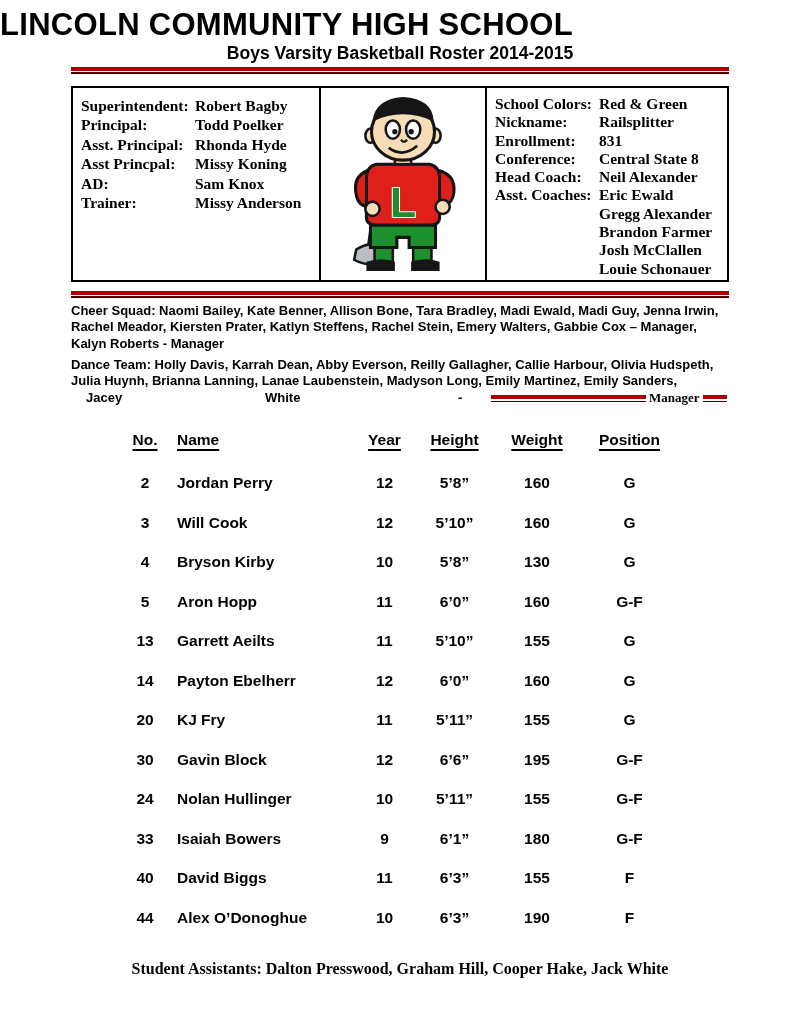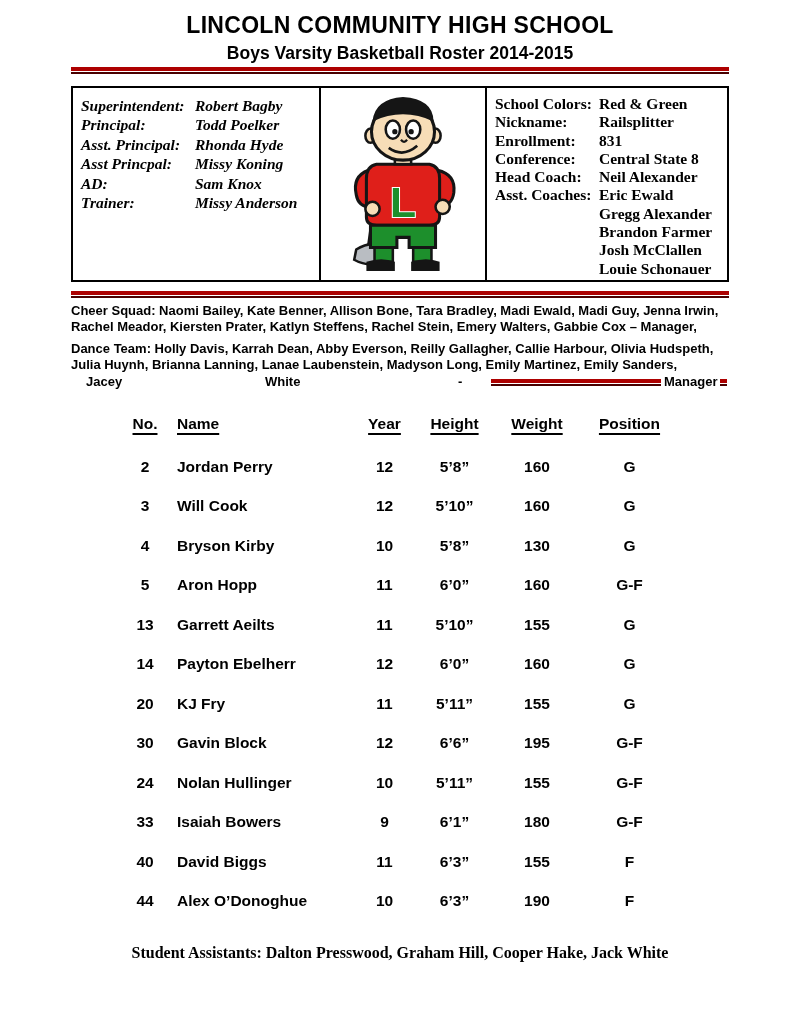--- a/index.html
+++ b/index.html
@@ -10,38 +10,38 @@
     --mascot-skin:#f7ddb7;
   }
   *{margin:0;padding:0;box-sizing:border-box;}
   html,body{background:#ffffff;}
   body{
     width:800px;height:1024px;overflow:hidden;color:#000;
     font-family:"Liberation Sans", sans-serif;
   }
   .page{width:800px;height:1024px;padding-top:8px;position:relative;}
   .title{
-    text-align:center;font-weight:bold;font-size:23px;line-height:34px;
+    text-align:left;font-weight:bold;font-size:31px;line-height:34px;
     letter-spacing:0.3px;
   }
   .subtitle{text-align:center;font-weight:bold;font-size:17.5px;line-height:22px;}
   .content{width:658px;margin:0 auto;}
   .double-rule{position:relative;height:7px;}
   .double-rule::before{
     content:"";position:absolute;left:0;right:0;top:0;height:3.6px;
     background:var(--rule-red);
   }
   .double-rule::after{
     content:"";position:absolute;left:0;right:0;top:5.2px;height:1.6px;
     background:var(--rule-dark);
   }
   .rule-top{margin-top:3px;}
   .rule-mid{margin-top:9px;}
   .info-box{display:flex;border:2.5px solid #000;margin-top:12px;height:196px;}
-  .info-left{width:246px;padding:8px 2px 0 8px;font-style:italic;}
+  .info-left{width:246px;padding:8px 2px 0 8px;}
   .info-center{
     width:168px;border-left:2px solid #000;border-right:2px solid #000;
     display:flex;align-items:center;justify-content:center;overflow:hidden;
   }
   .info-right{flex:1;padding:7px 2px 0 8px;}
   .info-row{
     display:flex;font-family:"Liberation Serif", serif;font-weight:bold;
     font-size:15.5px;
   }
   .info-left .info-row{line-height:19.4px;}
@@ -200,31 +200,32 @@
             <span class="val extra">Louie Schonauer</span>
           </div>
         </div>
     </div>
 
     <div class="double-rule rule-mid"></div>
 
     <div class="squad-block">
       <div>Cheer Squad:  Naomi Bailey, Kate Benner, Allison Bone, Tara Bradley, Madi Ewald, Madi Guy, Jenna Irwin,</div>
       <div>Rachel Meador, Kiersten Prater, Katlyn Steffens, Rachel Stein, Emery Walters, Gabbie Cox – Manager,</div>
+      <div>Kalyn Roberts - Manager</div>
     </div>
 
     <div class="squad-block">
       <div>Dance Team: Holly Davis, Karrah Dean, Abby Everson, Reilly Gallagher, Callie Harbour, Olivia Hudspeth,</div>
       <div>Julia Huynh, Brianna Lanning, Lanae Laubenstein, Madyson Long, Emily Martinez, Emily Sanders,</div>
       <div class="dance-last-line">
         <div class="double-rule partial"></div>
       <span class="dance-word" style="left: 12px;">Jacey</span>
           <span class="dance-word" style="left: 191px;">White</span>
           <span class="dance-word" style="left: 384px;">-</span>
-          <span class="dance-word" style="left: 590px;">Manager</span>
+          <span class="dance-word" style="left: 575px; font-family: Liberation Serif, serif;">Manager</span>
         </div>
     </div>
 
     <table class="roster">
       <thead>
         <tr>
           <th class="c0">No.</th>
           <th class="c1">Name</th>
           <th class="c2">Year</th>
           <th class="c3">Height</th>

